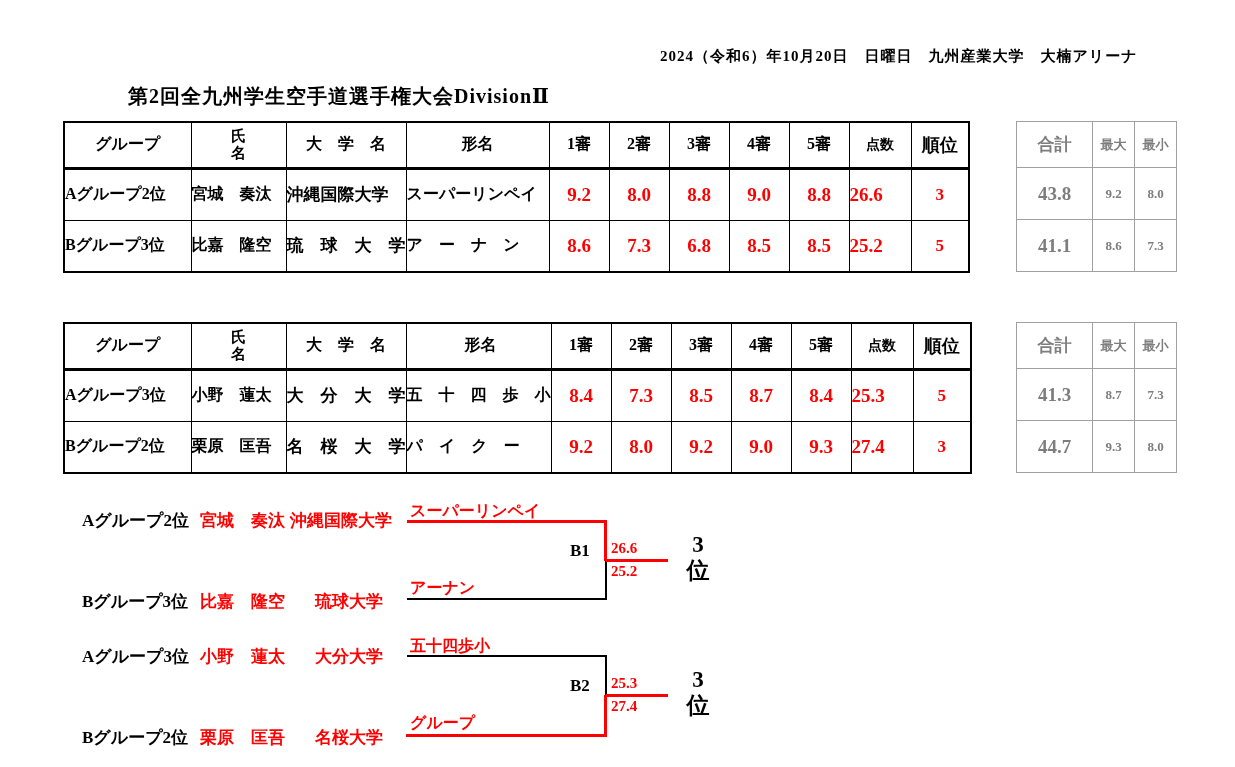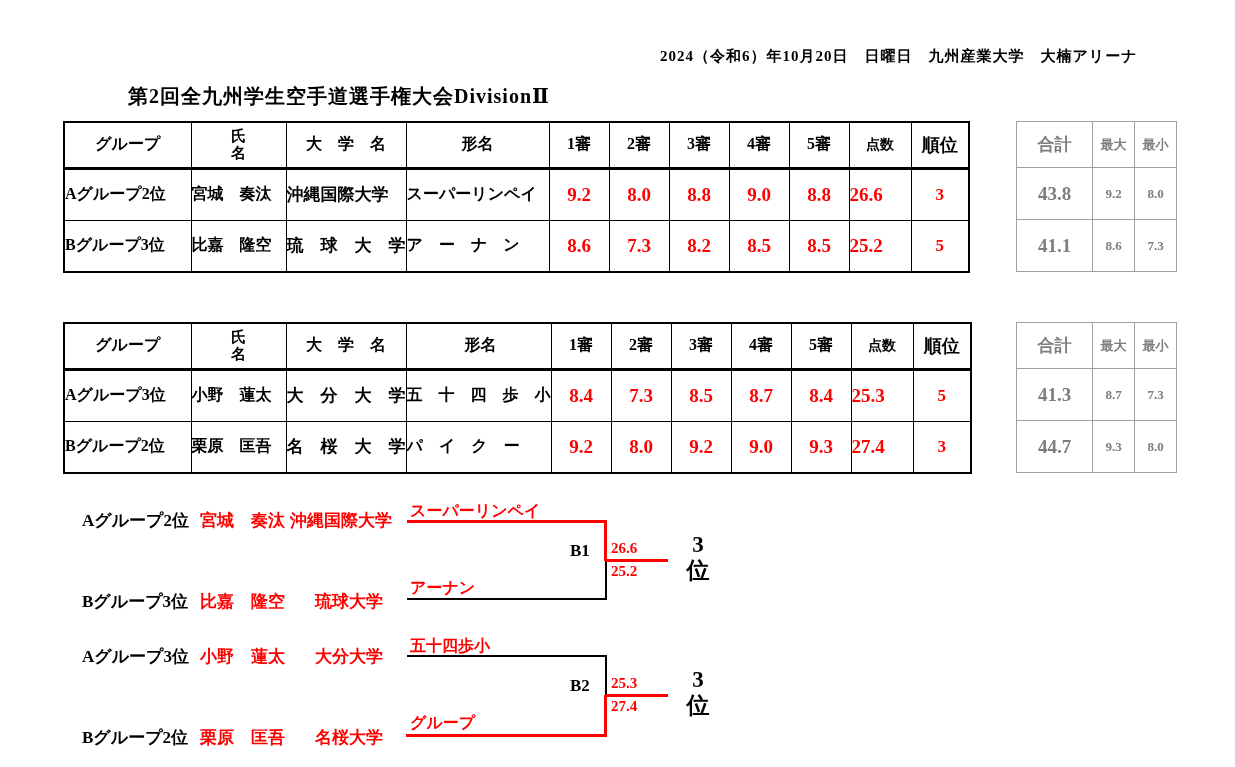--- a/index.html
+++ b/index.html
@@ -119,21 +119,21 @@
       <td class="c-score">26.6</td>
       <td class="c-rank">3</td>
     </tr>
     <tr class="data">
       <td class="c-group">Bグループ3位</td>
       <td class="c-name">比嘉　隆空</td>
       <td class="c-univ">琉　球　大　学</td>
       <td class="c-kata">ア　ー　ナ　ン</td>
       <td class="c-judge">8.6</td>
       <td class="c-judge">7.3</td>
-      <td class="c-judge">8.2</td>
+      <td class="c-judge">6.8</td>
       <td class="c-judge">8.5</td>
       <td class="c-judge">8.5</td>
       <td class="c-score">25.2</td>
       <td class="c-rank">5</td>
     </tr>
   </tbody>
     </table>
 
   <table class="sum-table" style="left:1016px;top:121px;">
     <colgroup>

